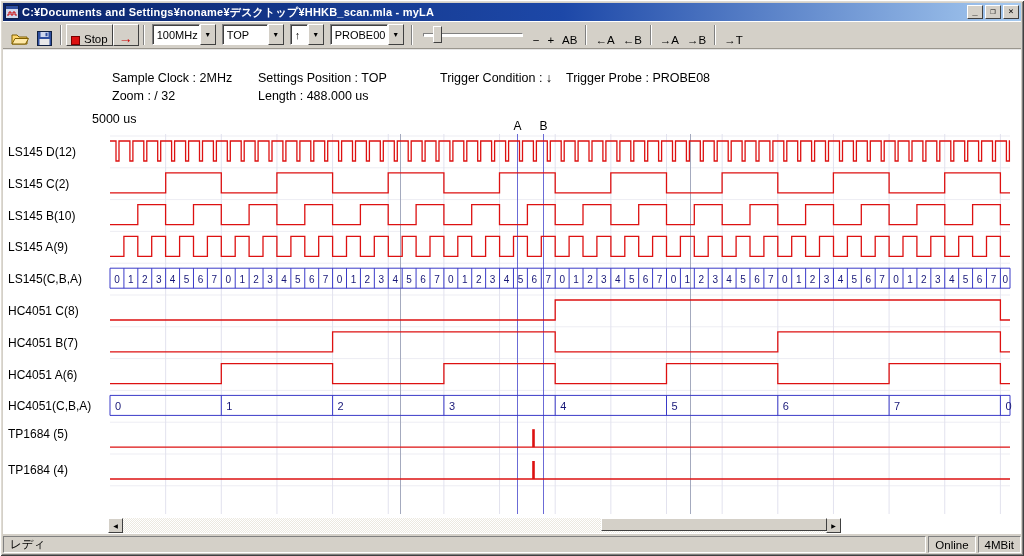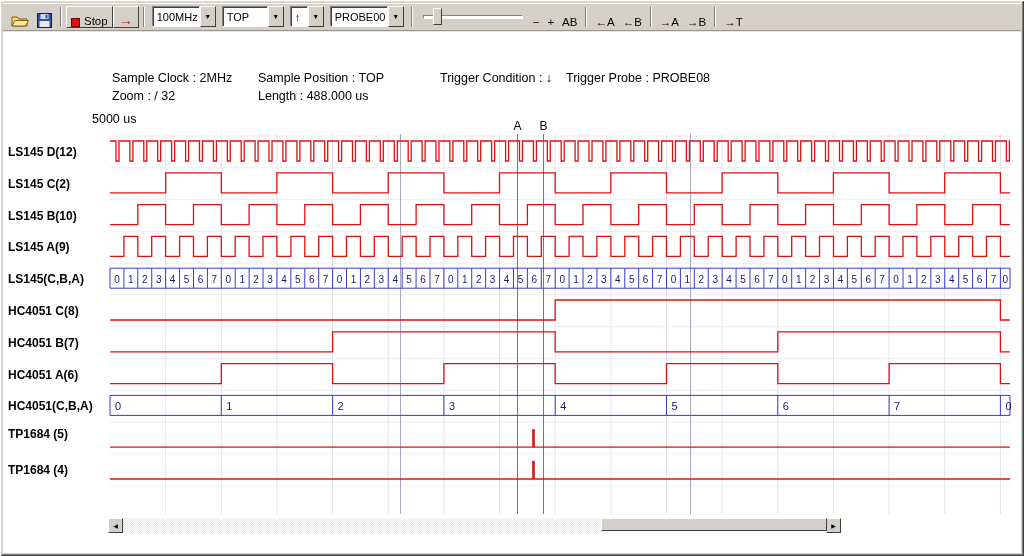--- a/index.html
+++ b/index.html
@@ -38,41 +38,54 @@
   .slider{position:relative;width:104px;height:22px;margin:0 4px;display:inline-block;}
   .slider-track{position:absolute;left:2px;right:2px;top:9px;height:4px;background:#fff;
     border:1px solid;border-color:#808080 #ffffff #ffffff #808080;}
   .slider-thumb{position:absolute;left:12px;top:2px;width:9px;height:17px;background:#d4d0c8;
     border:1px solid;border-color:#ffffff #404040 #404040 #ffffff;}
   
   .client{flex:1 1 auto;background:#ffffff;position:relative;border-top:1px solid #e6e6e6;}
   .overlay{position:absolute;left:0;top:0;width:1024px;height:417px;pointer-events:none;z-index:5;}
   .info-text{position:absolute;font-size:12.5px;color:#000;white-space:nowrap;}
   .ch-label{position:absolute;left:8px;height:16px;line-height:16px;font-size:12px;color:#000;
-    white-space:nowrap;pointer-events:auto;font-weight:bold;}
+    white-space:nowrap;pointer-events:auto;}
   #channel-labels{position:absolute;left:0;top:0;width:108px;height:556px;}
   #wave-svg{position:absolute;left:0;top:0;}
   
   .hscroll{position:absolute;left:108px;top:518px;width:733px;height:15px;display:flex;z-index:6;
     background:#f2f0e8;}
   .sb-btn{width:15px;height:15px;flex:0 0 15px;background:#d4d0c8;display:flex;align-items:center;justify-content:center;
     border:1px solid;border-color:#ffffff #404040 #404040 #ffffff;font-size:6px;color:#000;}
   .sb-track{flex:1;position:relative;background:repeating-conic-gradient(#ffffff 0% 25%, #ece9e0 0% 50%) 0 0 / 2px 2px;}
   .sb-thumb{position:absolute;left:478px;top:0;width:226px;height:13px;background:#d4d0c8;
     border:1px solid;border-color:#ffffff #404040 #404040 #ffffff;}
   
   .statusbar{flex:0 0 18px;display:flex;align-items:stretch;gap:2px;padding-top:2px;font-size:11.5px;color:#000;}
   .sb-panel{border:1px solid;border-color:#808080 #ffffff #ffffff #808080;padding:0 6px;display:flex;align-items:center;white-space:nowrap;}
   .sb-grow{flex:1;}
 </style>
 </head>
 <body>
 
 <div class="window">
 
+  <div class="titlebar">
+    <span class="app-icon">
+      <svg width="14" height="14" viewBox="0 0 14 14">
+        <rect x="0.5" y="0.5" width="13" height="13" fill="#cfd8ee" stroke="#10204a"></rect>
+        <rect x="1" y="1" width="12" height="3" fill="#2f4f9f"></rect>
+        <polyline points="2,10 4,10 4,7 6,7 6,10 8,10 8,7 10,7 10,10 12,10" fill="none" stroke="#cc0000" stroke-width="1"></polyline>
+      </svg>
+    </span>
+    <span class="title-text">C:¥Documents and Settings¥noname¥デスクトップ¥HHKB_scan.mla - myLA</span>
+    <span class="tb-btn">_</span>
+    <span class="tb-btn">❐</span>
+    <span class="tb-btn">×</span>
+  </div>
 
 
   <div class="toolbar">
     <span class="tool-btn">
       <svg width="18" height="15" viewBox="0 0 18 15">
         <path d="M1 4 L6 4 L8 6 L16 6 L16 13 L1 13 Z" fill="#ffd76e" stroke="#806000"></path>
         <path d="M1 13 L4 7.5 L17.5 7.5 L14.5 13 Z" fill="#ffe9a8" stroke="#806000"></path>
       </svg>
     </span>
     <span class="tool-btn">
@@ -121,33 +134,38 @@
     <button class="tool-btn">←B</button>
     <span class="tsep"></span>
     <button class="tool-btn">→A</button>
     <button class="tool-btn">→B</button>
     <span class="tsep"></span>
     <button class="tool-btn">→T</button>
   </div>
 
   <div class="client"></div>
 
+  <div class="statusbar">
+    <span class="sb-panel sb-grow">レディ</span>
+    <span class="sb-panel">Online</span>
+    <span class="sb-panel">4MBit</span>
+  </div>
 
   <div class="hscroll">
     <span class="sb-btn">◀</span>
     <span class="sb-track">
       <span class="sb-thumb"></span>
     </span>
     <span class="sb-btn">▶</span>
   </div>
 
   <div class="overlay">
     <div class="info-text" style="left:112px;top:71px;">Sample Clock : 2MHz</div>
     <div class="info-text" style="left:112px;top:89px;">Zoom : /  32</div>
-    <div class="info-text" style="left:258px;top:71px;">Sample Position : TOP</div>
+    <div class="info-text" style="left:258px;top:71px;">Settings Position : TOP</div>
     <div class="info-text" style="left:258px;top:89px;">Length : 488.000 us</div>
     <div class="info-text" style="left:440px;top:71px;">Trigger Condition : ↓</div>
     <div class="info-text" style="left:566px;top:71px;">Trigger Probe : PROBE08</div>
     <div class="info-text" style="left:92px;top:112px;">5000 us</div>
     <div id="channel-labels">
         <div class="ch-label" style="top: 144px;">LS145 D(12)</div>
         <div class="ch-label" style="top: 175.8px;">LS145 C(2)</div>
         <div class="ch-label" style="top: 207.6px;">LS145 B(10)</div>
         <div class="ch-label" style="top: 239.4px;">LS145 A(9)</div>
         <div class="ch-label" style="top: 271.2px;">LS145(C,B,A)</div>

